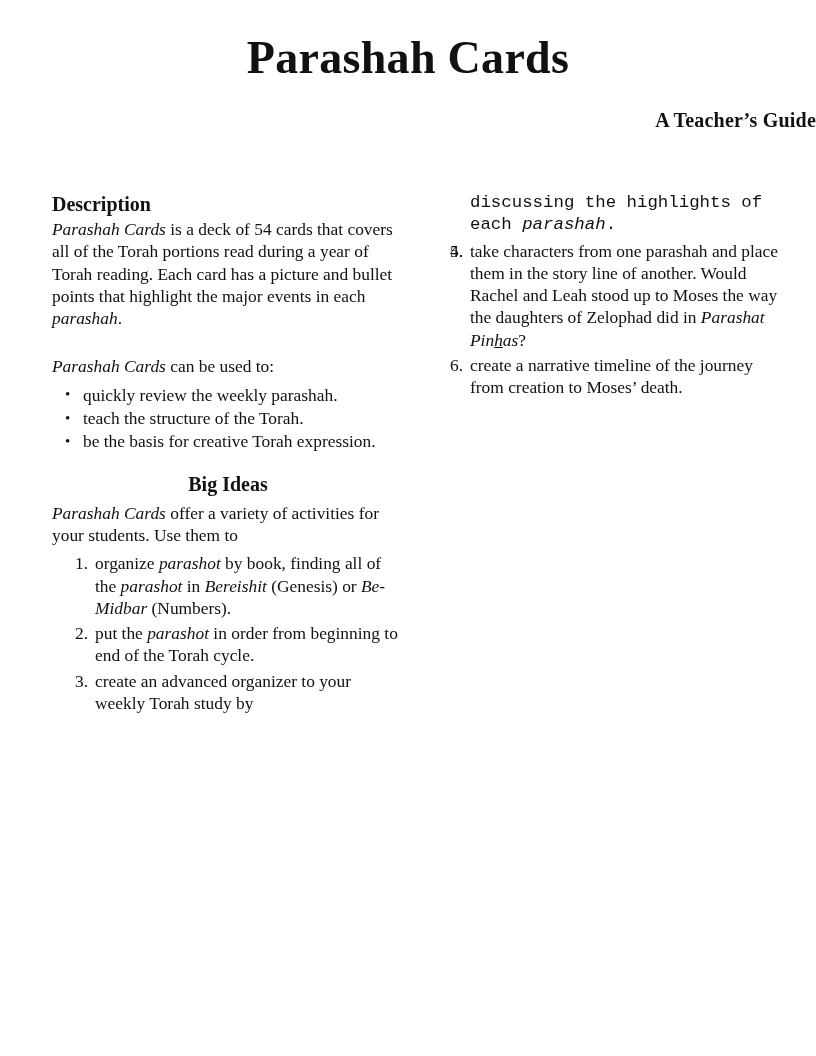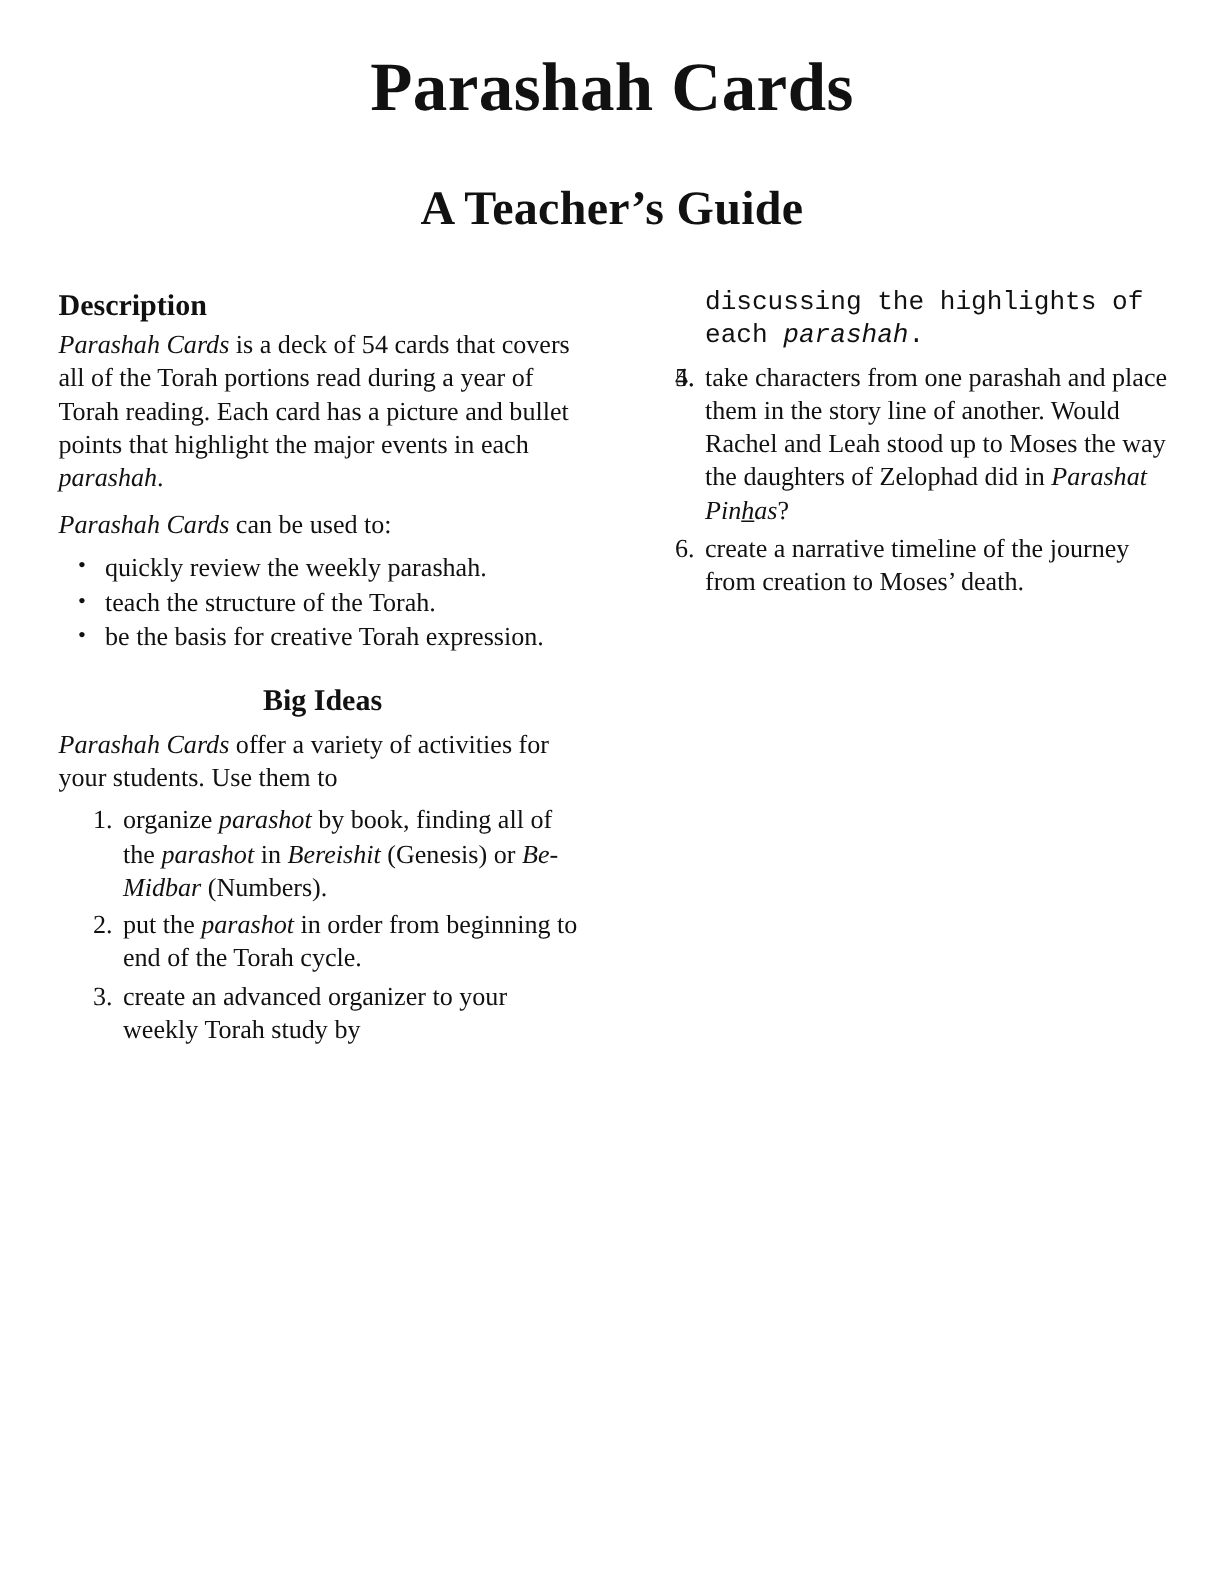--- a/index.html
+++ b/index.html
@@ -34,51 +34,51 @@
     text-align: center;
     font-size: 46px;
     font-weight: bold;
     letter-spacing: 0.3px;
     line-height: 1.05;
   }
   .subtitle {
     position: absolute;
     left: 0;
     right: 0;
-    top: 122px;
-    text-align: center;
-    font-size: 32px;
+    top: 110px;
+    text-align: right;
+    font-size: 20px;
     font-weight: bold;
     letter-spacing: 0.2px;
     line-height: 1.05;
   }
 
   
   .col {
     position: absolute;
     top: 192px;
     font-size: 17.4px;
     line-height: 22.3px;
   }
-  .col-left  { left: 39px;  width: 352px; }
+  .col-left  { left: 52px;  width: 352px; }
   .col-right { left: 427px; width: 352px; }
 
   h2.section {
     font-size: 20px;
     font-weight: bold;
     margin: 0 0 2px 0;
     line-height: 24px;
   }
   .section.spaced { margin-top: 19px; text-align: center; }
 
   p.para {
     margin: 0 0 0 0;
     text-indent: 0;
   }
-  p.para + p.para { margin-top: 9px; }
+  p.para + p.para { margin-top: 26px; }
 
   .it { font-style: italic; }
 
   
   ul.bullets {
     list-style: none;
     margin: 6px 0 0 0;
     padding: 0;
   }
   ul.bullets > li {

